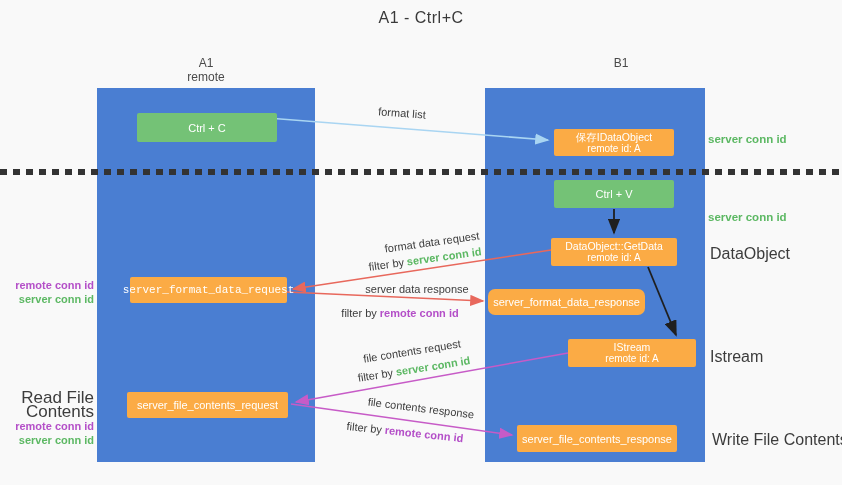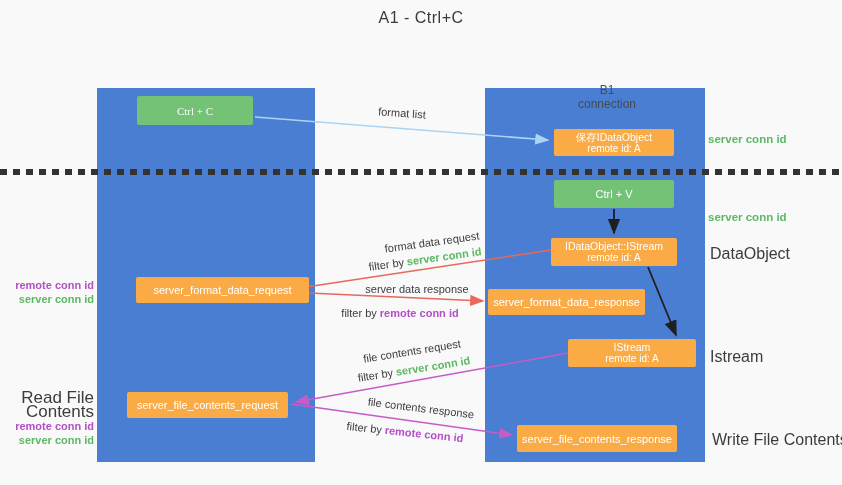--- a/index.html
+++ b/index.html
@@ -13,21 +13,21 @@
     position:absolute;top:8px;left:0;width:842px;text-align:center;
     font-size:16px;line-height:19px;color:#3a3a3a;letter-spacing:.5px;z-index:6;
   }
   .lane{position:absolute;top:88px;height:374px;background:#4a7ed2;z-index:1;}
   .lane.left{left:97px;width:218px;}
   .lane.right{left:485px;width:220px;}
   .lane-header{
     position:absolute;top:56px;text-align:center;font-size:12px;line-height:14px;color:#4a4a4a;z-index:2;
   }
   .lane-header.left{left:97px;width:218px;}
-  .lane-header.right{left:497px;width:220px;margin-top:27px;}
+  .lane-header.right{left:511px;width:220px;}
   .dotted-line{
     position:absolute;left:0;top:169px;width:842px;height:6px;z-index:5;
     background:repeating-linear-gradient(90deg,#333 0 7px,transparent 7px 13px);
   }
   .box{
     position:absolute;z-index:3;display:flex;flex-direction:column;align-items:center;justify-content:center;
     color:#fff;text-align:center;border-radius:2px;
   }
   .box.green{background:#74c276;font-size:11px;}
   .box.orange{background:#fbab45;font-size:11px;}
@@ -49,23 +49,26 @@
 </style>
 </head>
 <body>
 
 <div class="canvas">
 
   <div class="title">
     <div>A1 - Ctrl+C</div>
   </div>
 
+  <div class="lane-header left">
+    <div>A1</div>
+    <div>remote</div>
+  </div>
   <div class="lane-header right">
     <div>B1</div>
-    <div>connection</div>
   </div>
 
   <div class="lane left"></div>
   <div class="lane right"></div>
 
   <div class="dotted-line"></div>
 
   <svg class="arrow-layer" width="842" height="485">
     <defs>
       <marker id="mk-blue" markerWidth="9" markerHeight="7" refX="8" refY="3.5" orient="auto">
@@ -83,43 +86,43 @@
     </defs>
     <line x1="255" y1="117" x2="548" y2="140" stroke="#a9d5f2" stroke-width="1.6" marker-end="url(#mk-blue)"></line>
     <line x1="614" y1="209" x2="614" y2="233" stroke="#1f1f1f" stroke-width="1.8" marker-end="url(#mk-black)"></line>
     <line x1="551" y1="250" x2="293" y2="289" stroke="#e8685c" stroke-width="1.6" marker-end="url(#mk-red)"></line>
     <line x1="287" y1="292" x2="483" y2="301" stroke="#e8685c" stroke-width="1.6" marker-end="url(#mk-red)"></line>
     <line x1="648" y1="267" x2="676" y2="335" stroke="#1f1f1f" stroke-width="1.8" marker-end="url(#mk-black)"></line>
     <line x1="568" y1="353" x2="296" y2="402" stroke="#c75bc7" stroke-width="1.6" marker-end="url(#mk-mag)"></line>
     <line x1="291" y1="404" x2="512" y2="435" stroke="#c75bc7" stroke-width="1.6" marker-end="url(#mk-mag)"></line>
   </svg>
 
-  <div class="box green" style="left:137px;top:96px;width:116px;height:29px;font-family:Liberation Serif, serif;">
+  <div class="box green" style="left:137px;top:113px;width:140px;height:29px;">
     <span>Ctrl + C</span>
   </div>
 
   <div class="box orange" style="left:554px;top:129px;width:120px;height:27px;">
     <span class="l1">保存IDataObject</span>
     <span class="l2">remote id: A</span>
   </div>
 
   <div class="box green" style="left:554px;top:180px;width:120px;height:28px;justify-content:center;">
     <span>Ctrl + V</span>
   </div>
 
   <div class="box orange" style="left:551px;top:238px;width:126px;height:28px;">
-    <span class="l1">IDataObject::IStream</span>
+    <span class="l1">DataObject::GetData</span>
     <span class="l2">remote id: A</span>
   </div>
 
-  <div class="box orange" style="left:136px;top:277px;width:173px;height:26px;">
+  <div class="box orange" style="left:130px;top:277px;width:157px;height:26px;font-family:Liberation Mono, monospace;">
     <span>server_format_data_request</span>
   </div>
 
-  <div class="box orange" style="left:488px;top:289px;width:157px;height:26px;">
+  <div class="box orange" style="left:488px;top:289px;width:157px;height:26px;border-radius:7px;">
     <span>server_format_data_response</span>
   </div>
 
   <div class="box orange" style="left:568px;top:339px;width:128px;height:28px;">
     <span class="l1">IStream</span>
     <span class="l2">remote id: A</span>
   </div>
 
   <div class="box orange" style="left:517px;top:425px;width:160px;height:27px;">
     <span>server_file_contents_response</span>

